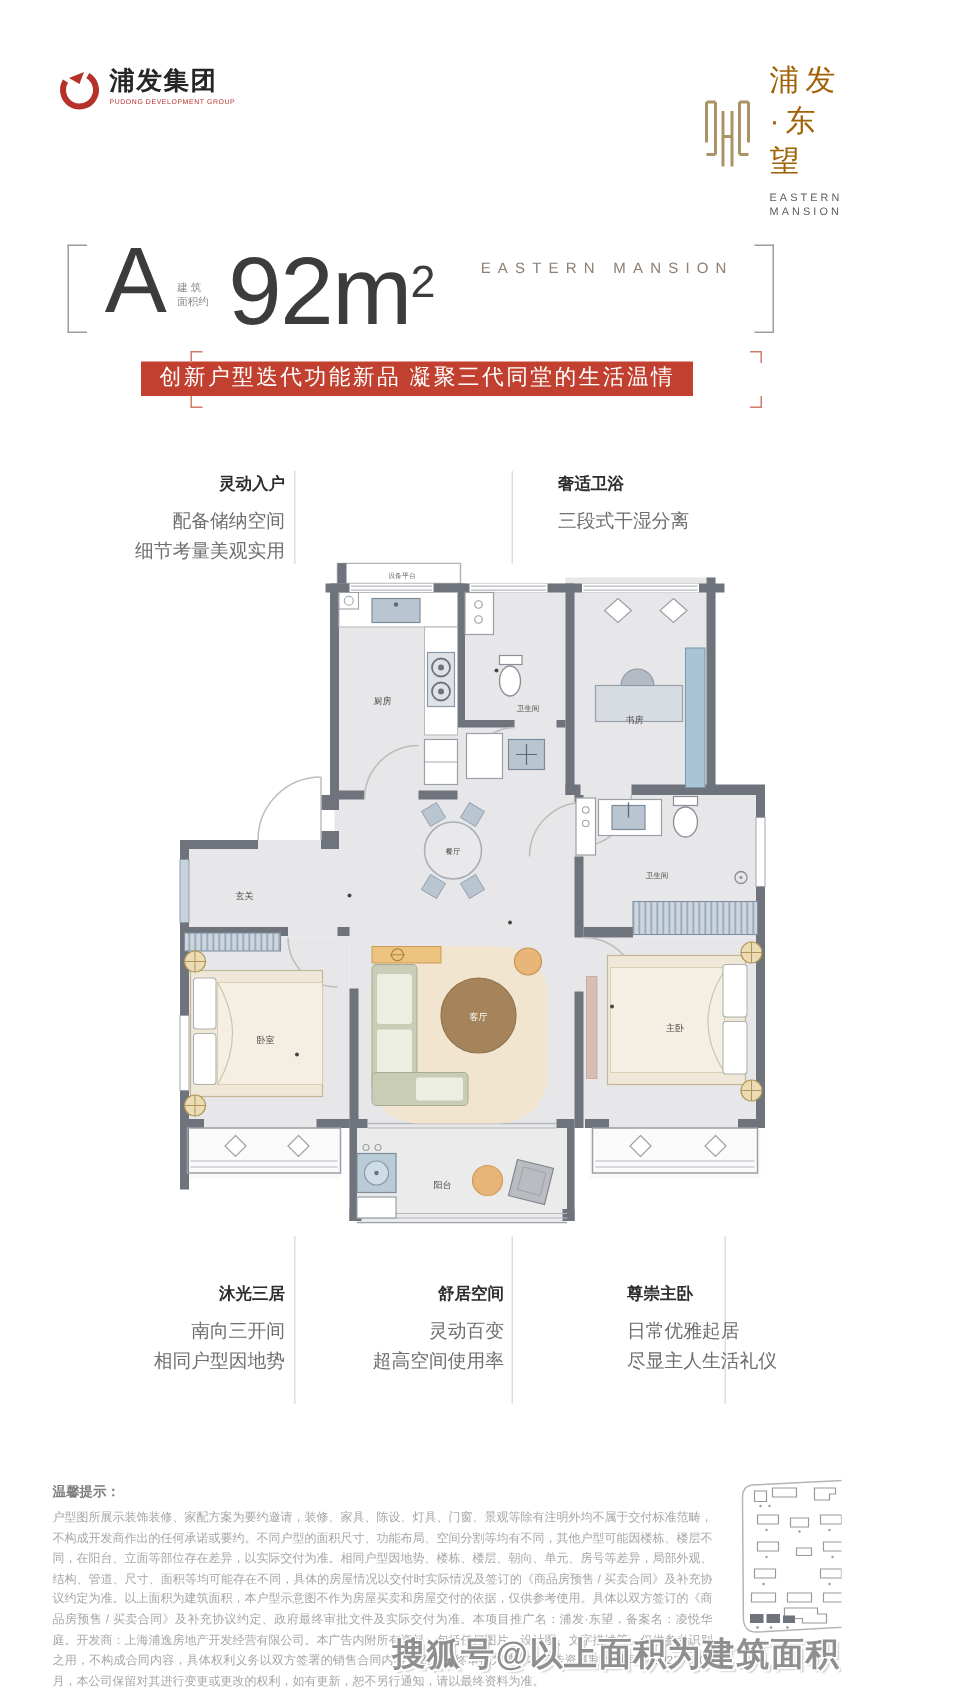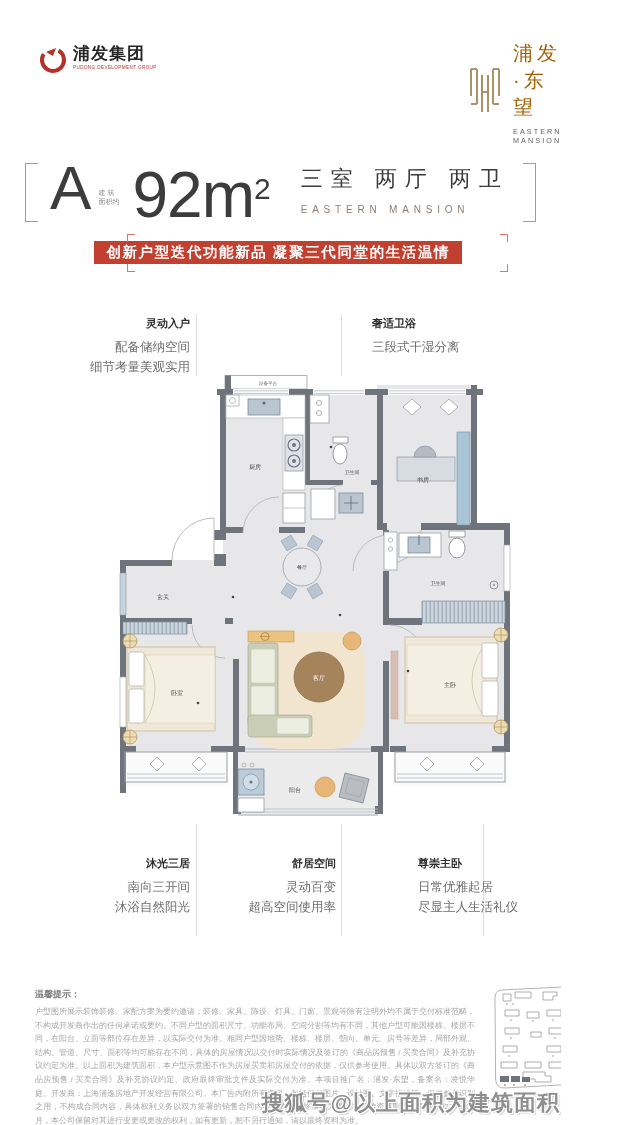--- a/index.html
+++ b/index.html
@@ -25,21 +25,21 @@
   .area-note .j{display:flex;justify-content:space-between;}
   .big-num{font-size:64px;line-height:62px;color:#3c3c3c;letter-spacing:-1px;}
   .big-num sup{font-size:30px;vertical-align:18px;letter-spacing:0;}
   .rooms-col{margin-left:30px;margin-top:6px;margin-right:14px;}
   .rooms-cn{font-size:22px;color:#3a3a3a;letter-spacing:8px;white-space:nowrap;}
   .rooms-en{font-size:10px;color:#8d7e71;letter-spacing:4.8px;margin-top:10px;}
 
   
   .bannerwrap{left:0;right:0;top:241px;text-align:center;}
   .banner{position:relative;display:inline-block;background:#c2402f;color:#fff;
-          font-size:14.5px;font-weight:bold;letter-spacing:1.6px;line-height:23px;padding:0 12px;}
+          font-size:14.5px;font-weight:normal;letter-spacing:1.6px;line-height:23px;padding:0 12px;}
   .corner{position:absolute;width:7px;height:7px;}
   .c-tl{left:-4px;top:-4px;border-left:1px solid #d07a69;border-top:1px solid #d07a69;}
   .c-tr{right:-4px;top:-4px;border-right:1px solid #d07a69;border-top:1px solid #d07a69;}
   .c-bl{left:-4px;bottom:-4px;border-left:1px solid #d07a69;border-bottom:1px solid #d07a69;}
   .c-br{right:-4px;bottom:-4px;border-right:1px solid #d07a69;border-bottom:1px solid #d07a69;}
 
   
   .callout{font-size:12.5px;color:#6e6e6e;line-height:20px;}
   .callout .t{font-size:11px;font-weight:bold;color:#2e2e2e;line-height:22px;margin-bottom:3px;}
   .al-r{text-align:right;}
@@ -91,21 +91,20 @@
 
   <div class="abs titleband">
     <div class="brk brk-l"></div>
     <div class="big-a">A</div>
     <div class="area-note">
       <div class="j">建 筑</div>
       <div>面积约</div>
     </div>
     <div class="big-num"><span>92</span><span>m</span><sup>2</sup></div>
     <div class="rooms-col">
-      <div class="rooms-cn">三室 两厅 两卫</div>
       <div class="rooms-en">EASTERN MANSION</div>
     </div>
     <div class="brk brk-r"></div>
   </div>
 
   <div class="abs bannerwrap">
     <span class="banner">创新户型迭代功能新品 凝聚三代同堂的生活温情</span>
     <span style="position:relative;display:inline-block;width:0;height:0;"></span>
   </div>
 
@@ -375,21 +374,21 @@
       <text x="214" y="305" fill="#ffffff">客厅</text>
       <text x="345" y="312">主卧</text>
       <text x="190" y="417">阳台</text>
     </g>
   </svg>
   </div>
 
   <div class="abs callout al-r" style="left:40px;top:852px;width:150px;">
     <div class="t">沐光三居</div>
     <div>南向三开间</div>
-    <div>沐浴自然阳光</div>
+    <div>相同户型因地势</div>
   </div>
   <div class="abs callout al-r" style="left:198px;top:852px;width:138px;">
     <div class="t">舒居空间</div>
     <div>灵动百变</div>
     <div>超高空间使用率</div>
   </div>
   <div class="abs callout al-l" style="left:418px;top:852px;width:170px;">
     <div class="t">尊崇主卧</div>
     <div>日常优雅起居</div>
     <div>尽显主人生活礼仪</div>

